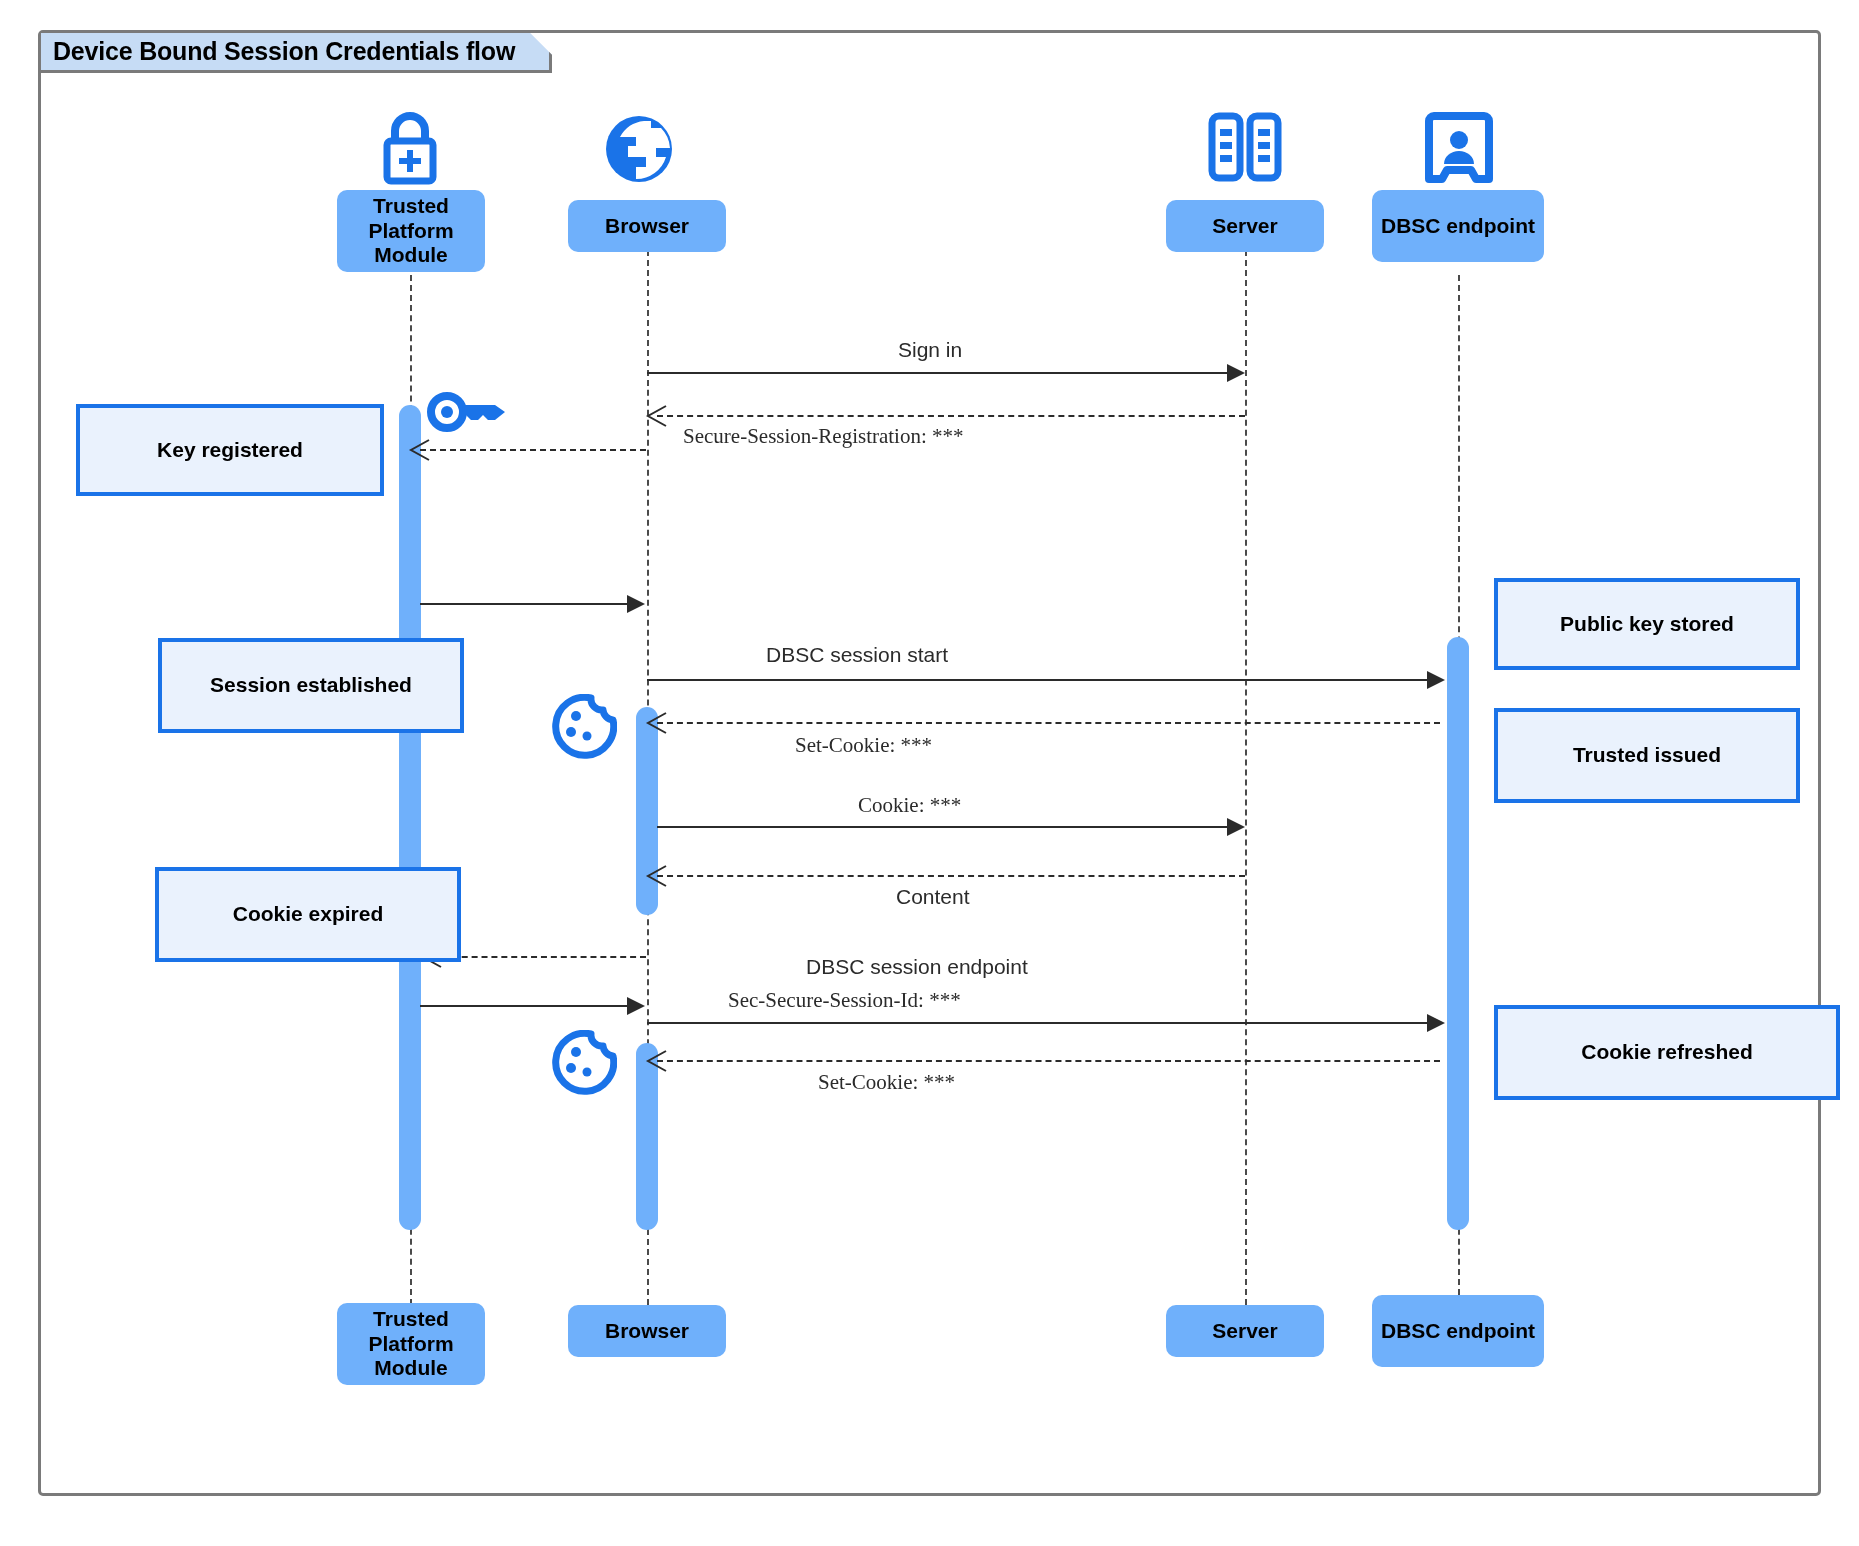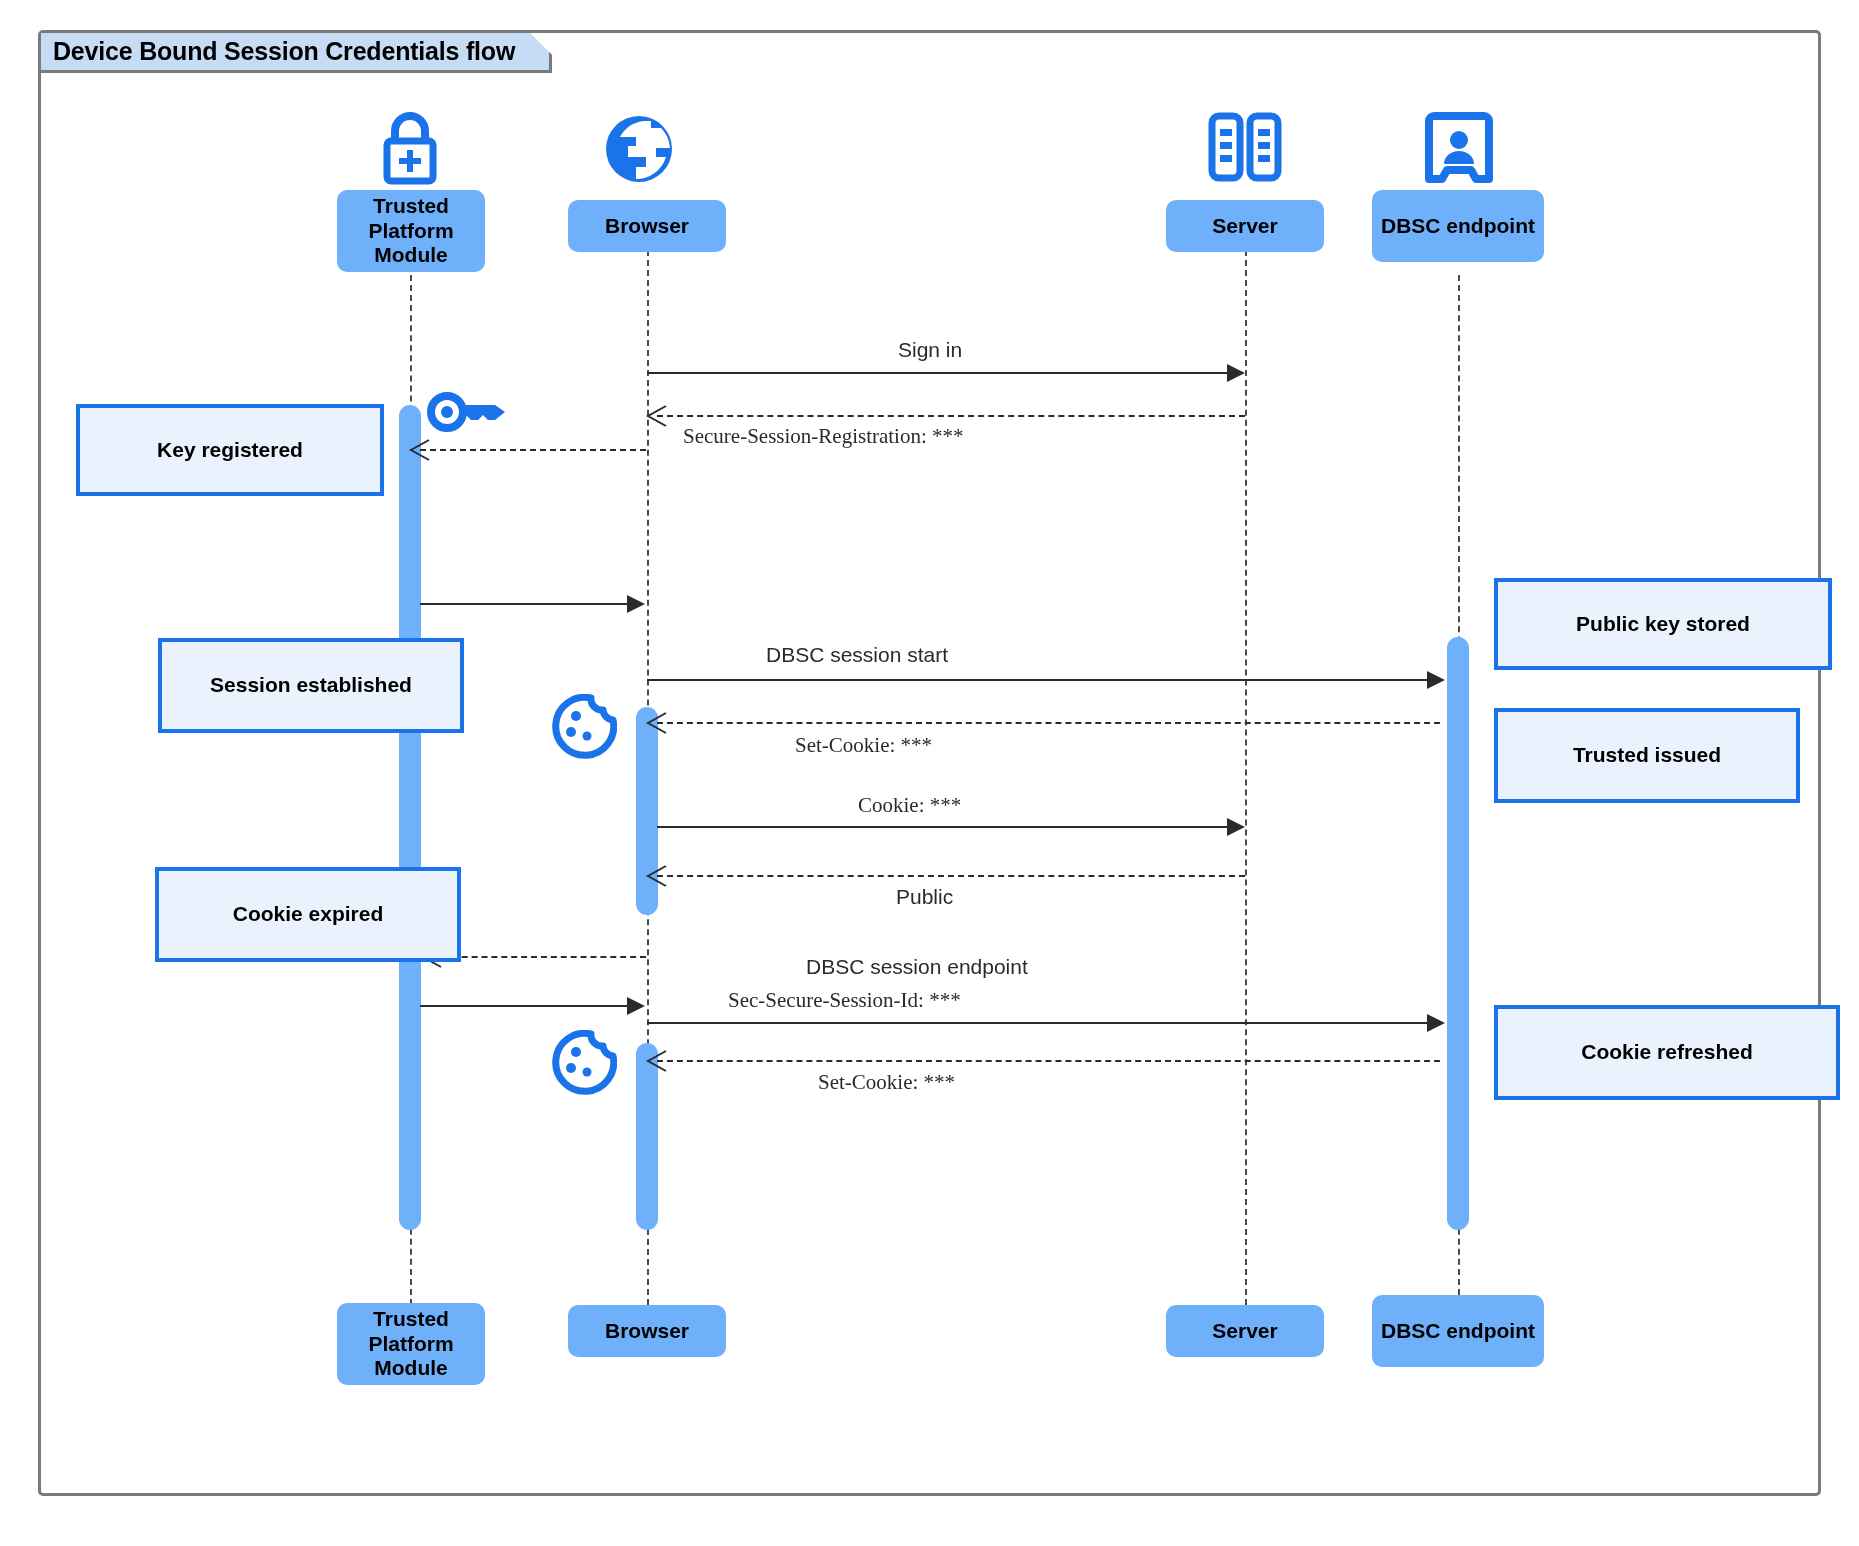--- a/index.html
+++ b/index.html
@@ -246,37 +246,37 @@
       <circle cx="36" cy="42" r="4.5" fill="#1a73e8"></circle>
     </svg>
   </div>
 
   <div class="msg dashed" style="left:657px; top:722px; width:783px;"></div>
   <svg class="ah-open" style="left:645px; top:712px;">
     <path d="M21 1 L3 11 L21 21" fill="none" stroke="#2b2b2b" stroke-width="2"></path>
   </svg>
   <div class="msglabel mono" style="left:795px; top:733px;">Set-Cookie: ***</div>
 
-  <div class="note" style="left:1494px; top:578px; width:338px; height:92px;">
+  <div class="note" style="left:1494px; top:578px; width:306px; height:92px;">
     <span>Public key stored</span>
   </div>
 
   <div class="note" style="left:1494px; top:708px; width:306px; height:95px;">
     <span>Trusted issued</span>
   </div>
 
   <div class="msglabel mono" style="left:858px; top:793px;">Cookie: ***</div>
   <div class="msg" style="left:657px; top:826px; width:580px;"></div>
   <div class="arrowhead ah-right-solid" style="left:1227px; top:818px;"></div>
 
   <div class="msg dashed" style="left:657px; top:875px; width:588px;"></div>
   <svg class="ah-open" style="left:645px; top:865px;">
     <path d="M21 1 L3 11 L21 21" fill="none" stroke="#2b2b2b" stroke-width="2"></path>
   </svg>
-  <div class="msglabel" style="left:896px; top:885px;">Public</div>
+  <div class="msglabel" style="left:896px; top:885px;">Content</div>
 
   <div class="note" style="left:155px; top:867px; width:306px; height:95px;">
     <span>Cookie expired</span>
   </div>
 
   <div class="msg dashed" style="left:432px; top:956px; width:214px;"></div>
   <svg class="ah-open" style="left:420px; top:946px;">
     <path d="M21 1 L3 11 L21 21" fill="none" stroke="#2b2b2b" stroke-width="2"></path>
   </svg>
 

